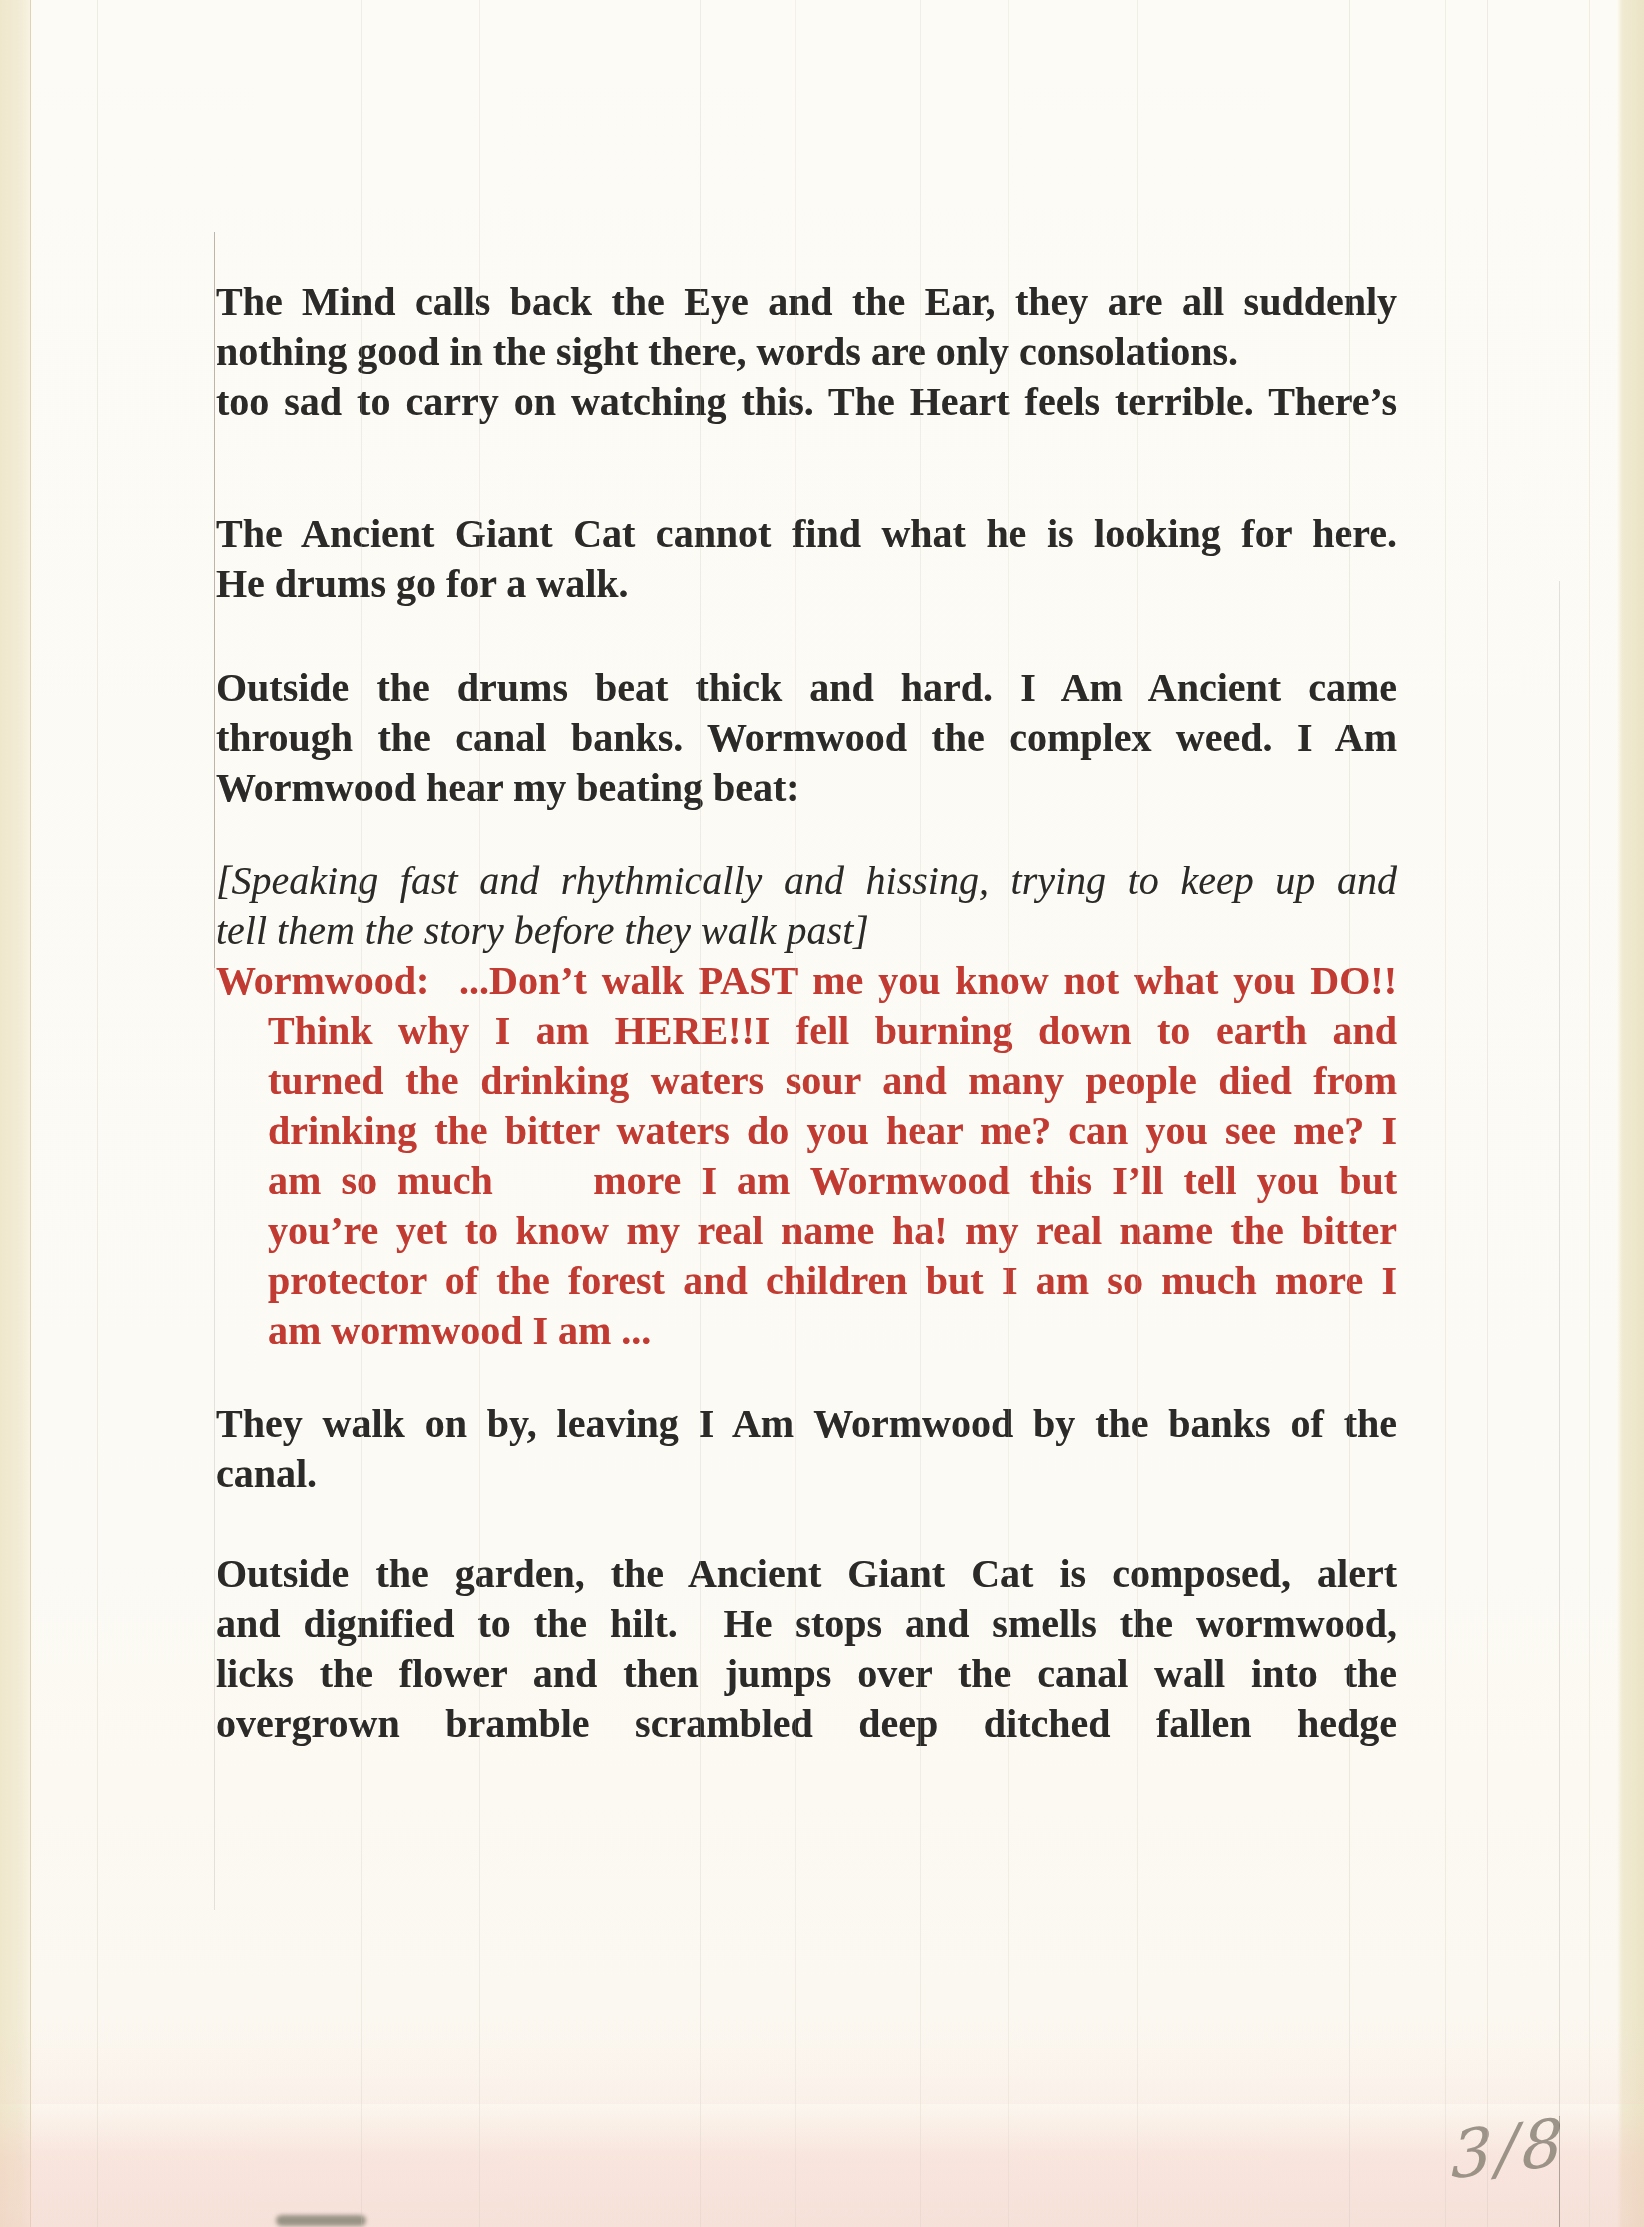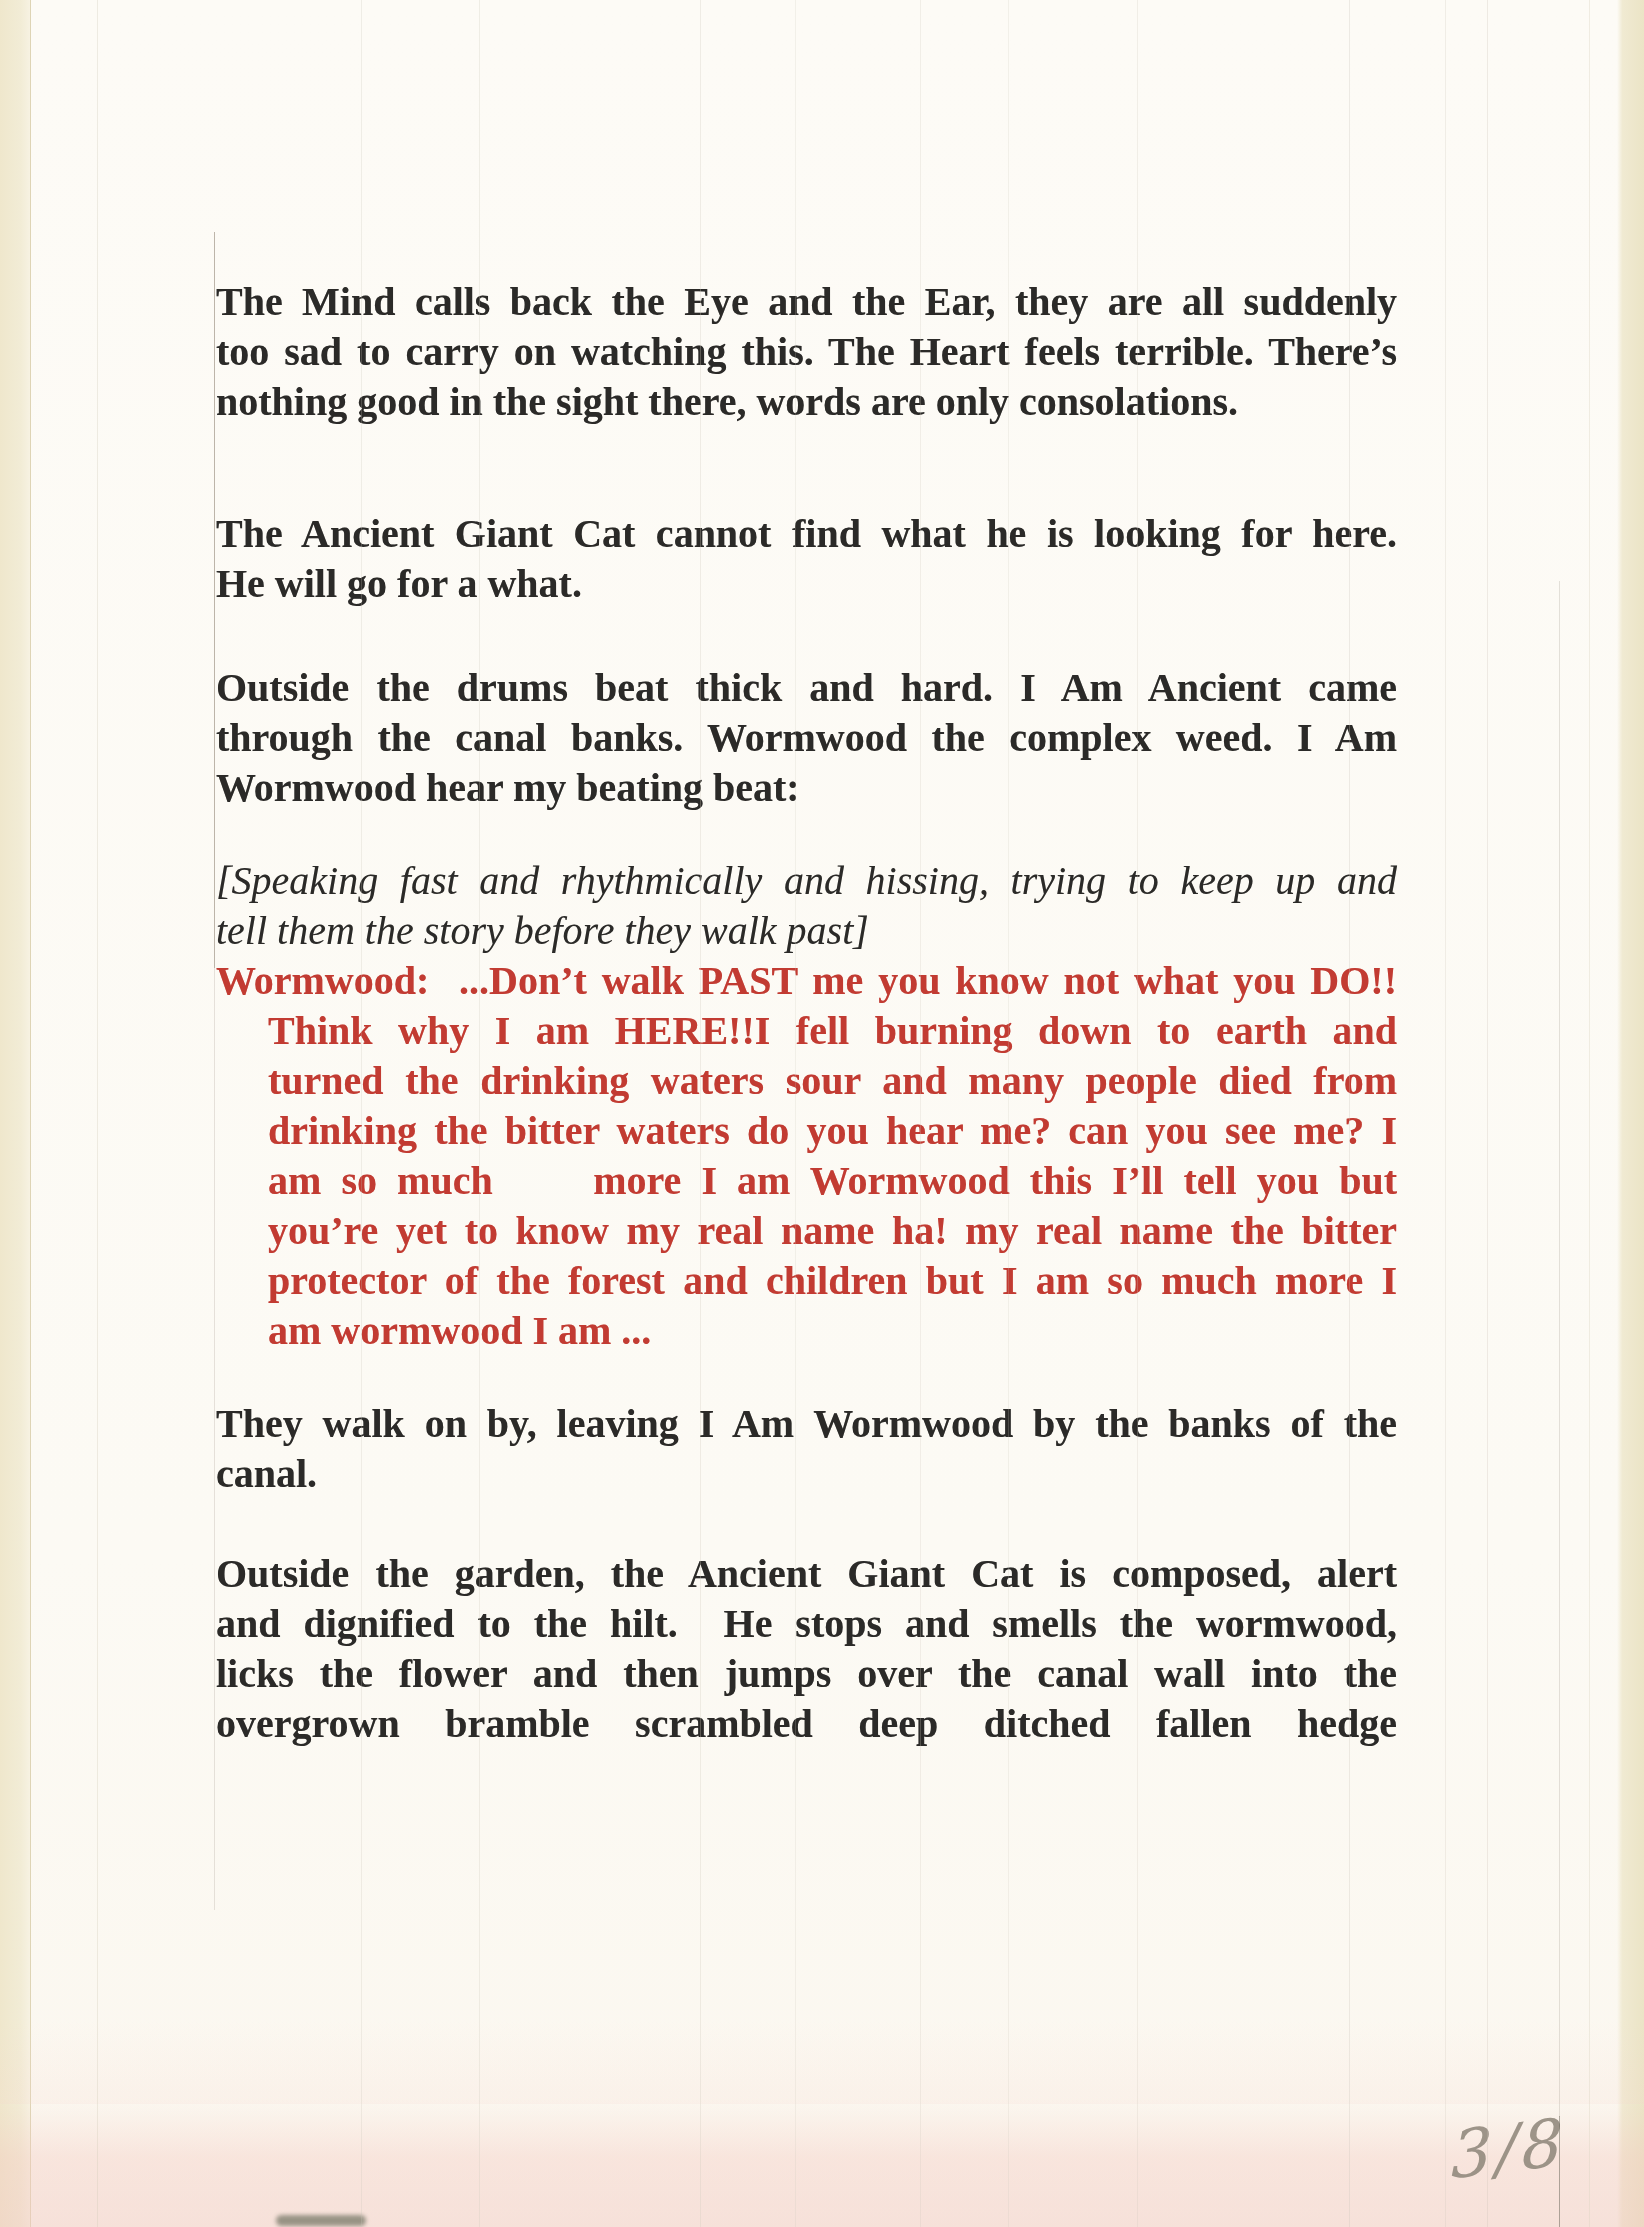--- a/index.html
+++ b/index.html
@@ -68,26 +68,26 @@
 
 <div class="page">
   <div class="edge-left"></div>
   <div class="edge-right"></div>
   <div class="band-pink2"></div>
   <div class="band-pink"></div>
 
   <div class="textblock" id="textblock">
       <div class="para black">
         <div class="line j">The Mind calls back the Eye and the Ear, they are all suddenly</div>
+        <div class="line">nothing good in the sight there, words are only consolations.</div>
         <div class="line j">too sad to carry on watching this. The Heart feels terrible. There’s</div>
-        <div class="line">nothing good in the sight there, words are only consolations.</div>
       </div>
       <div class="para black m3">
         <div class="line j">The Ancient Giant Cat cannot find what he is looking for here.</div>
-        <div class="line">He will go for a what.</div>
+        <div class="line">He drums go for a walk.</div>
       </div>
       <div class="para black m4">
         <div class="line j">Outside the drums beat thick and hard. I Am Ancient came</div>
         <div class="line j">through the canal banks. Wormwood the complex weed. I Am</div>
         <div class="line">Wormwood hear my beating beat:</div>
       </div>
       <div class="para stage m5">
         <div class="line j">[Speaking fast and rhythmically and hissing, trying to keep up and</div>
         <div class="line">tell them the story before they walk past]</div>
       </div>

